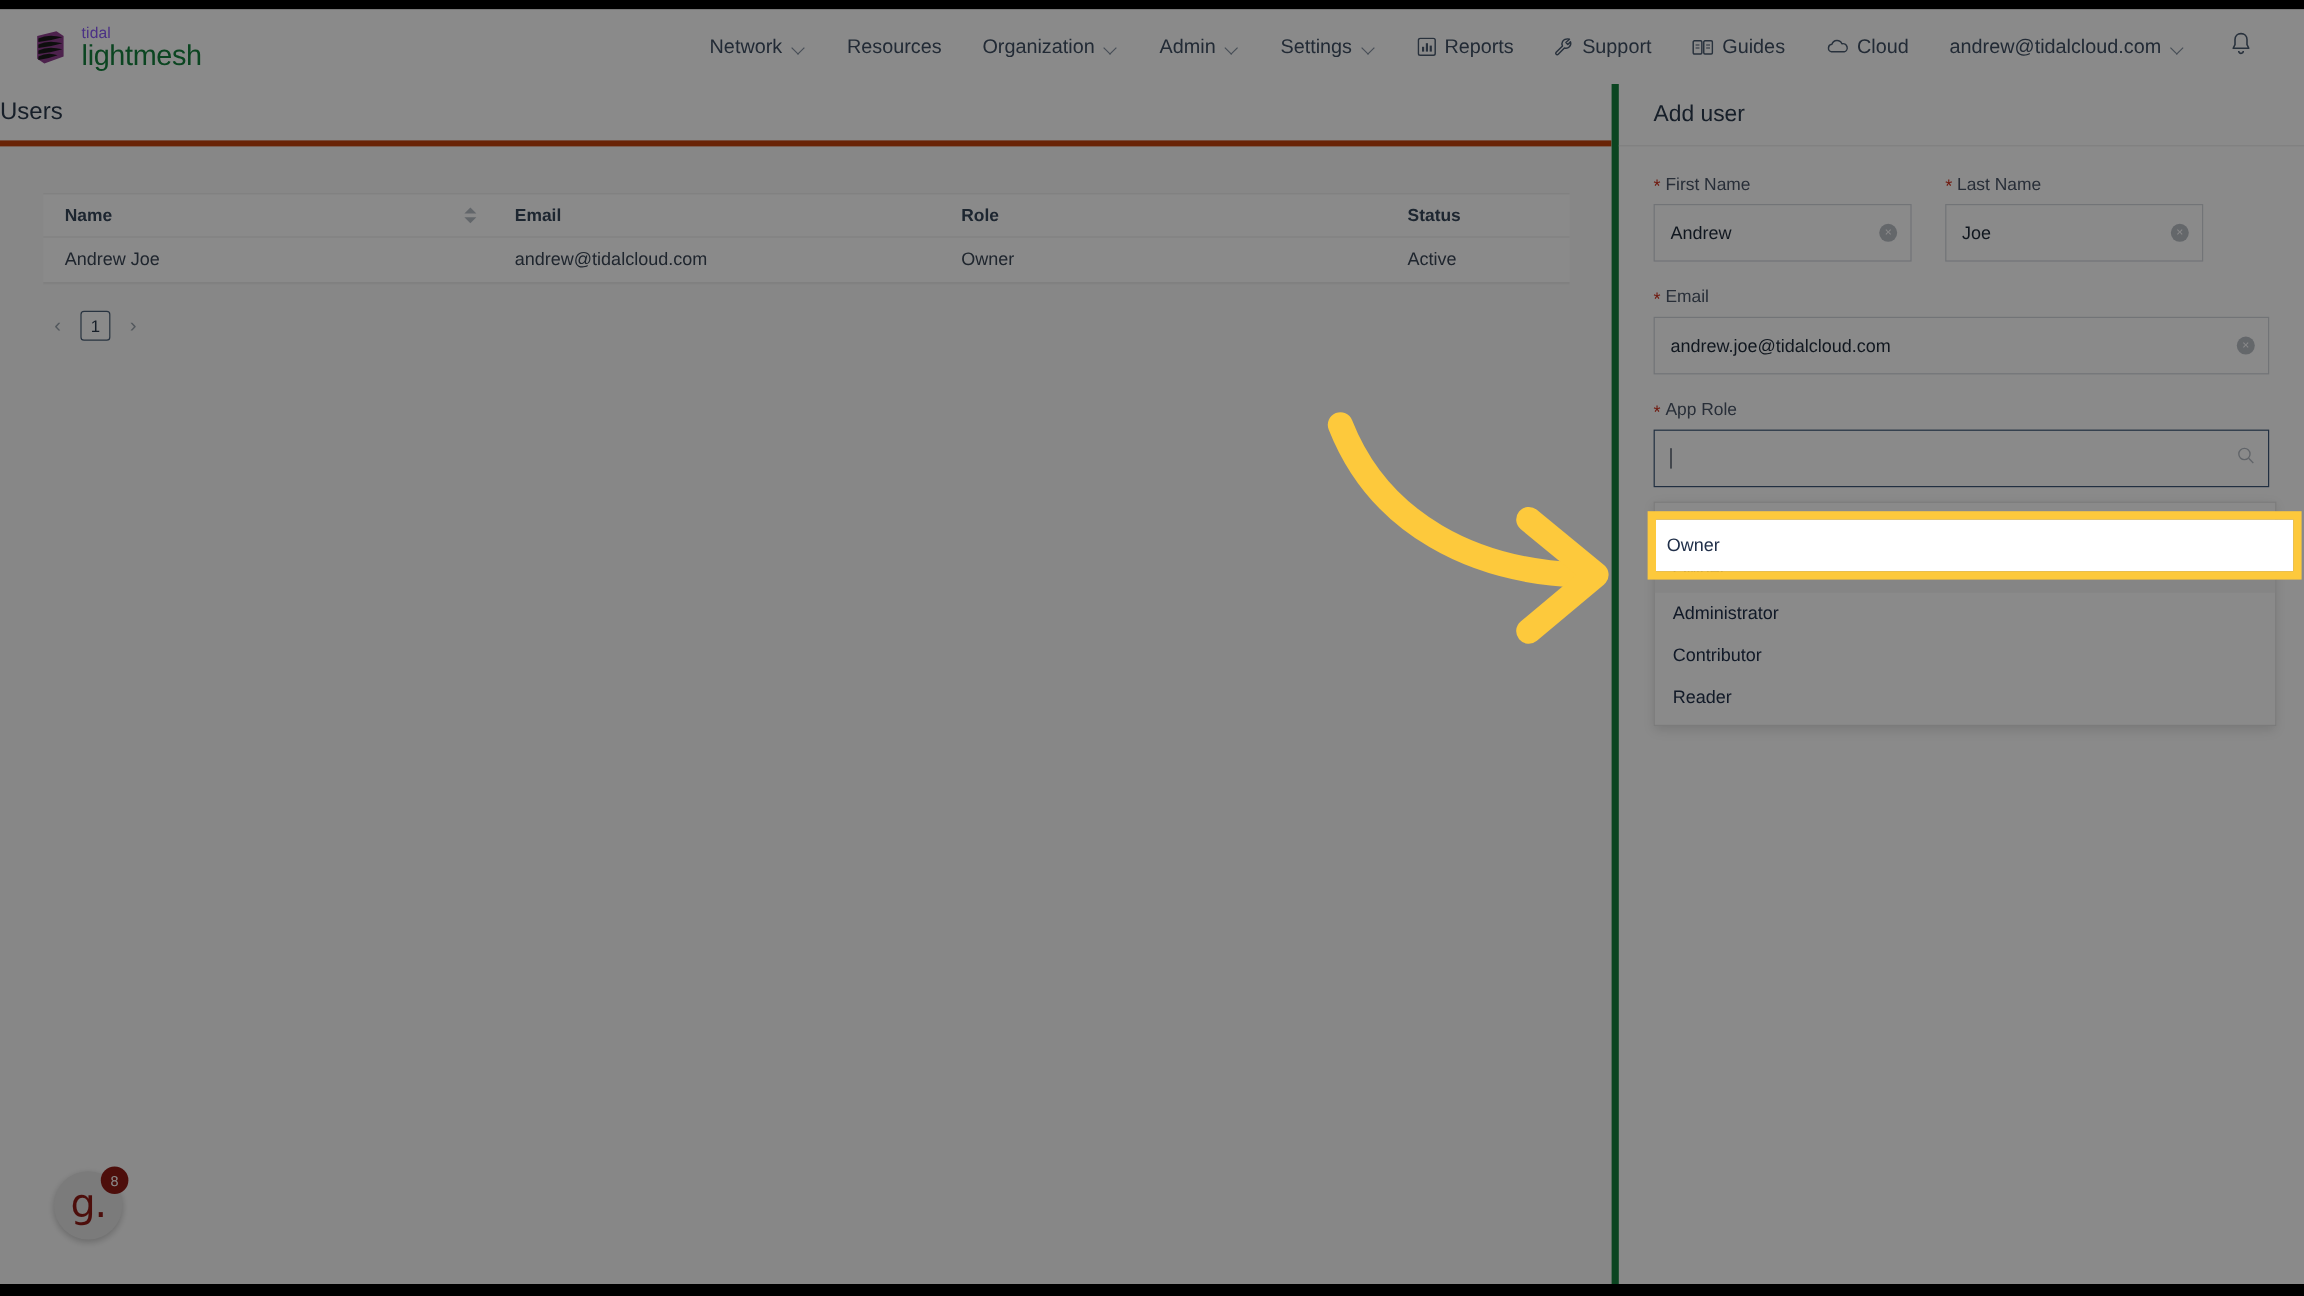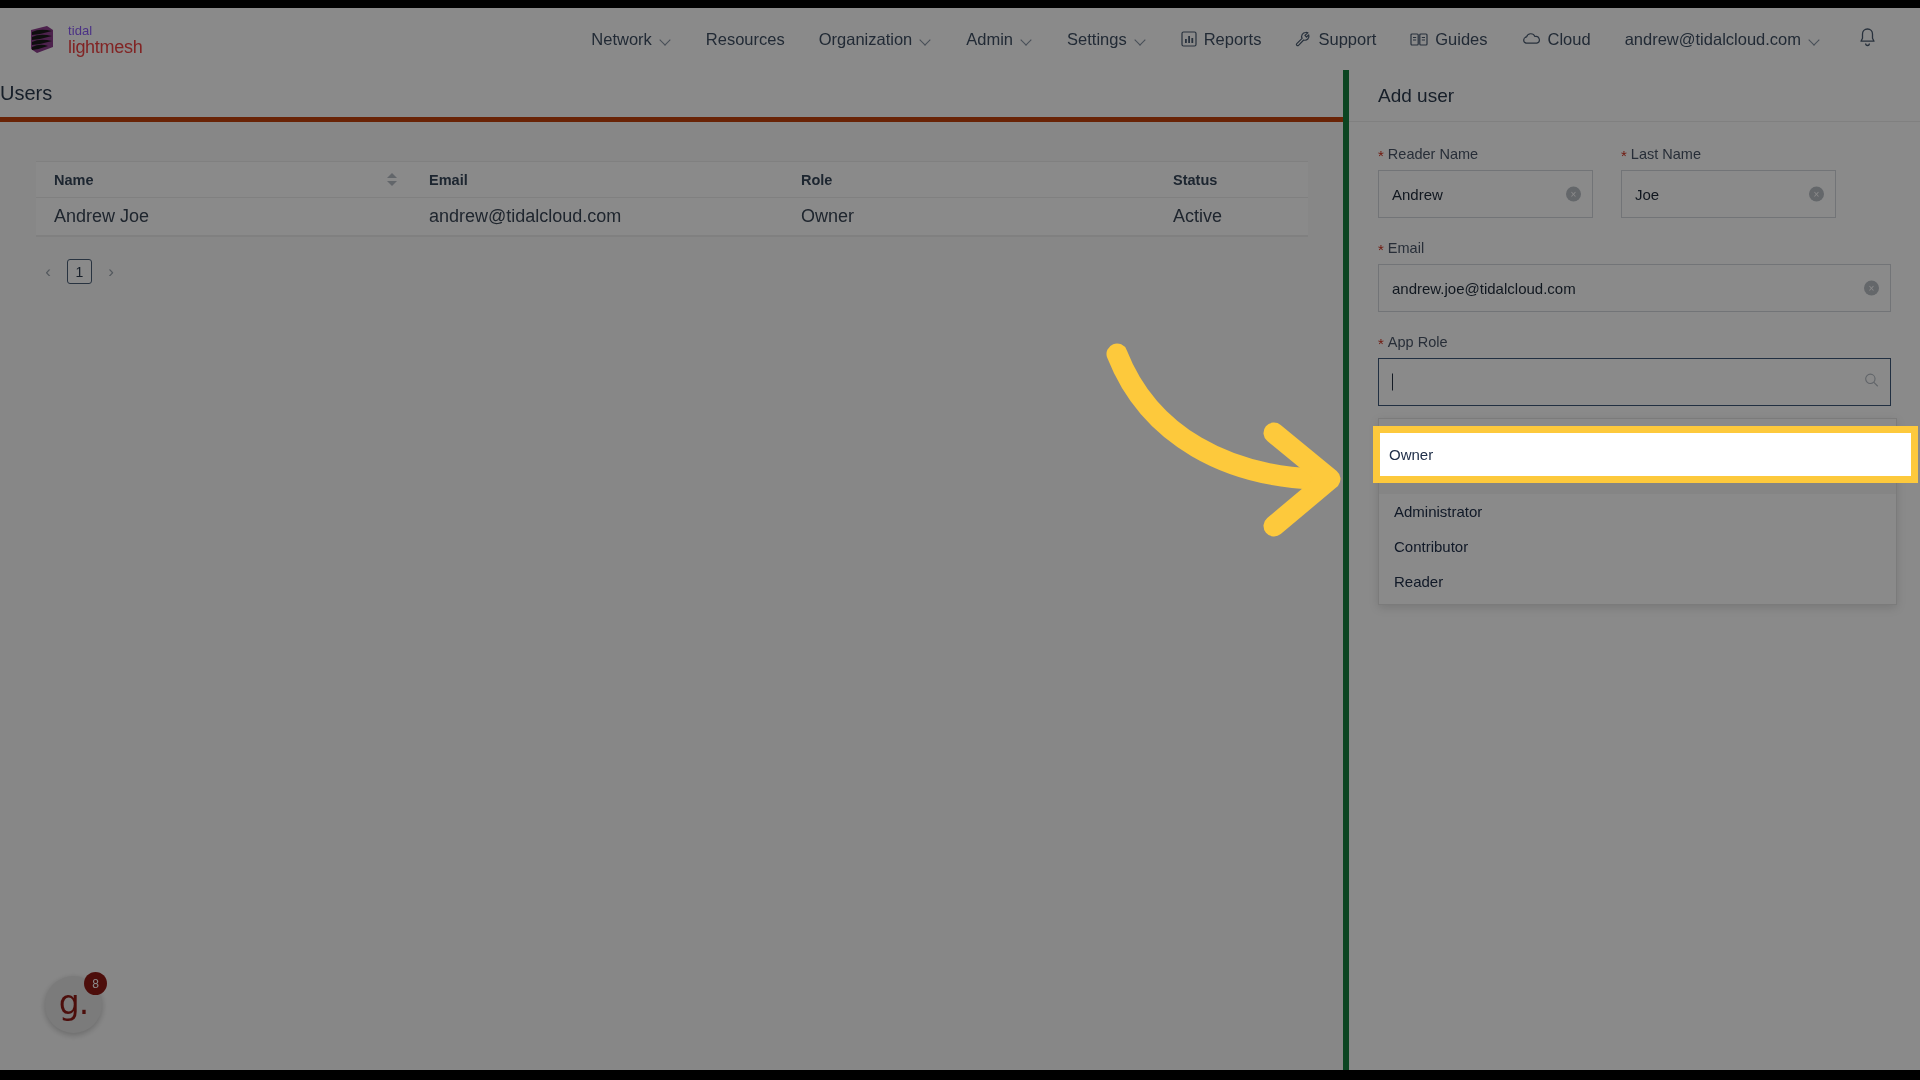--- a/index.html
+++ b/index.html
@@ -59,22 +59,22 @@
   }
   .brand-text { line-height: 1; padding-top: 1px; }
   .brand-top {
     font-size: 13px;
     color: #8b5cf6;
     letter-spacing: .1px;
     display: block;
     margin-bottom: 1px;
   }
   .brand-bottom {
-    font-size: 18px;
-    color: #ef4444;
+    font-size: 24px;
+    color: #15803d;
     letter-spacing: -.3px;
     display: block;
   }
 
   #navlinks {
     display: flex;
     align-items: center;
     gap: 0px;
     margin-left: 360px;
   }
@@ -179,21 +179,21 @@
     align-items: center;
     height: 36px;
   }
   .th-row {
     border-bottom: 1px solid #ededed;
   }
   .td-row {
     border-bottom: 1px solid #ededed;
     height: 38px;
   }
-  .cell { padding-left: 18px; font-size: 18px; }
+  .cell { padding-left: 18px; font-size: 15px; }
   .th {
     color: #36465a;
     font-weight: bold;
     font-size: 14.5px;
     display: flex;
     align-items: center;
   }
   .td { color: #3a4656; font-weight: normal; }
   .c-name   { width: 375px; }
   .c-email  { width: 372px; }
@@ -588,21 +588,21 @@
     <div id="drawer-header">
       <div id="drawer-title">Add user</div>
     </div>
 
     <div id="drawer-body">
 
       <div class="field-row">
 
         <div class="field half">
           <label class="flabel">
-            <span class="req">*</span><span>Reader Name</span>
+            <span class="req">*</span><span>First Name</span>
           </label>
           <div class="input-wrap">
             <input type="text" value="Andrew" style="">
             <span class="clear-btn">×</span>
           </div>
         </div>
 
         <div class="field half">
           <label class="flabel">
             <span class="req">*</span><span>Last Name</span>

